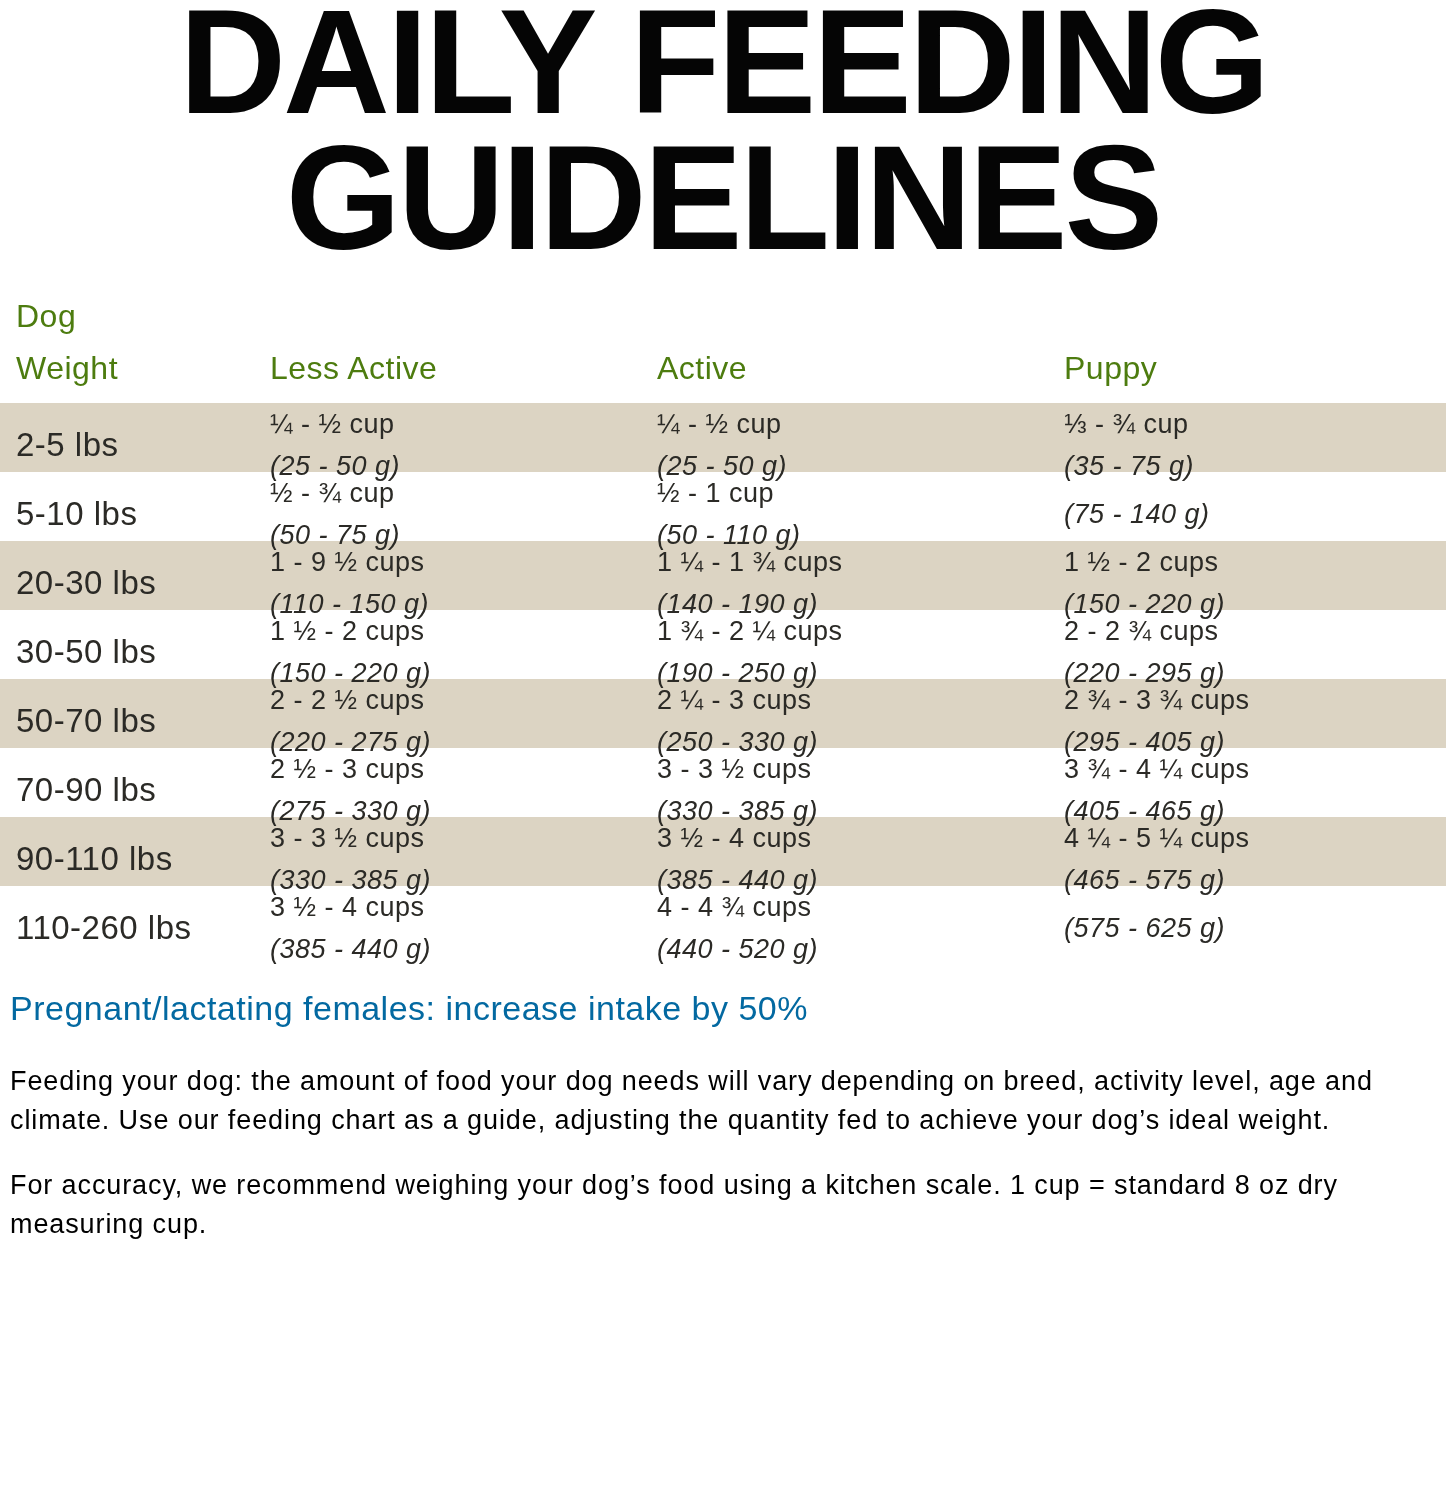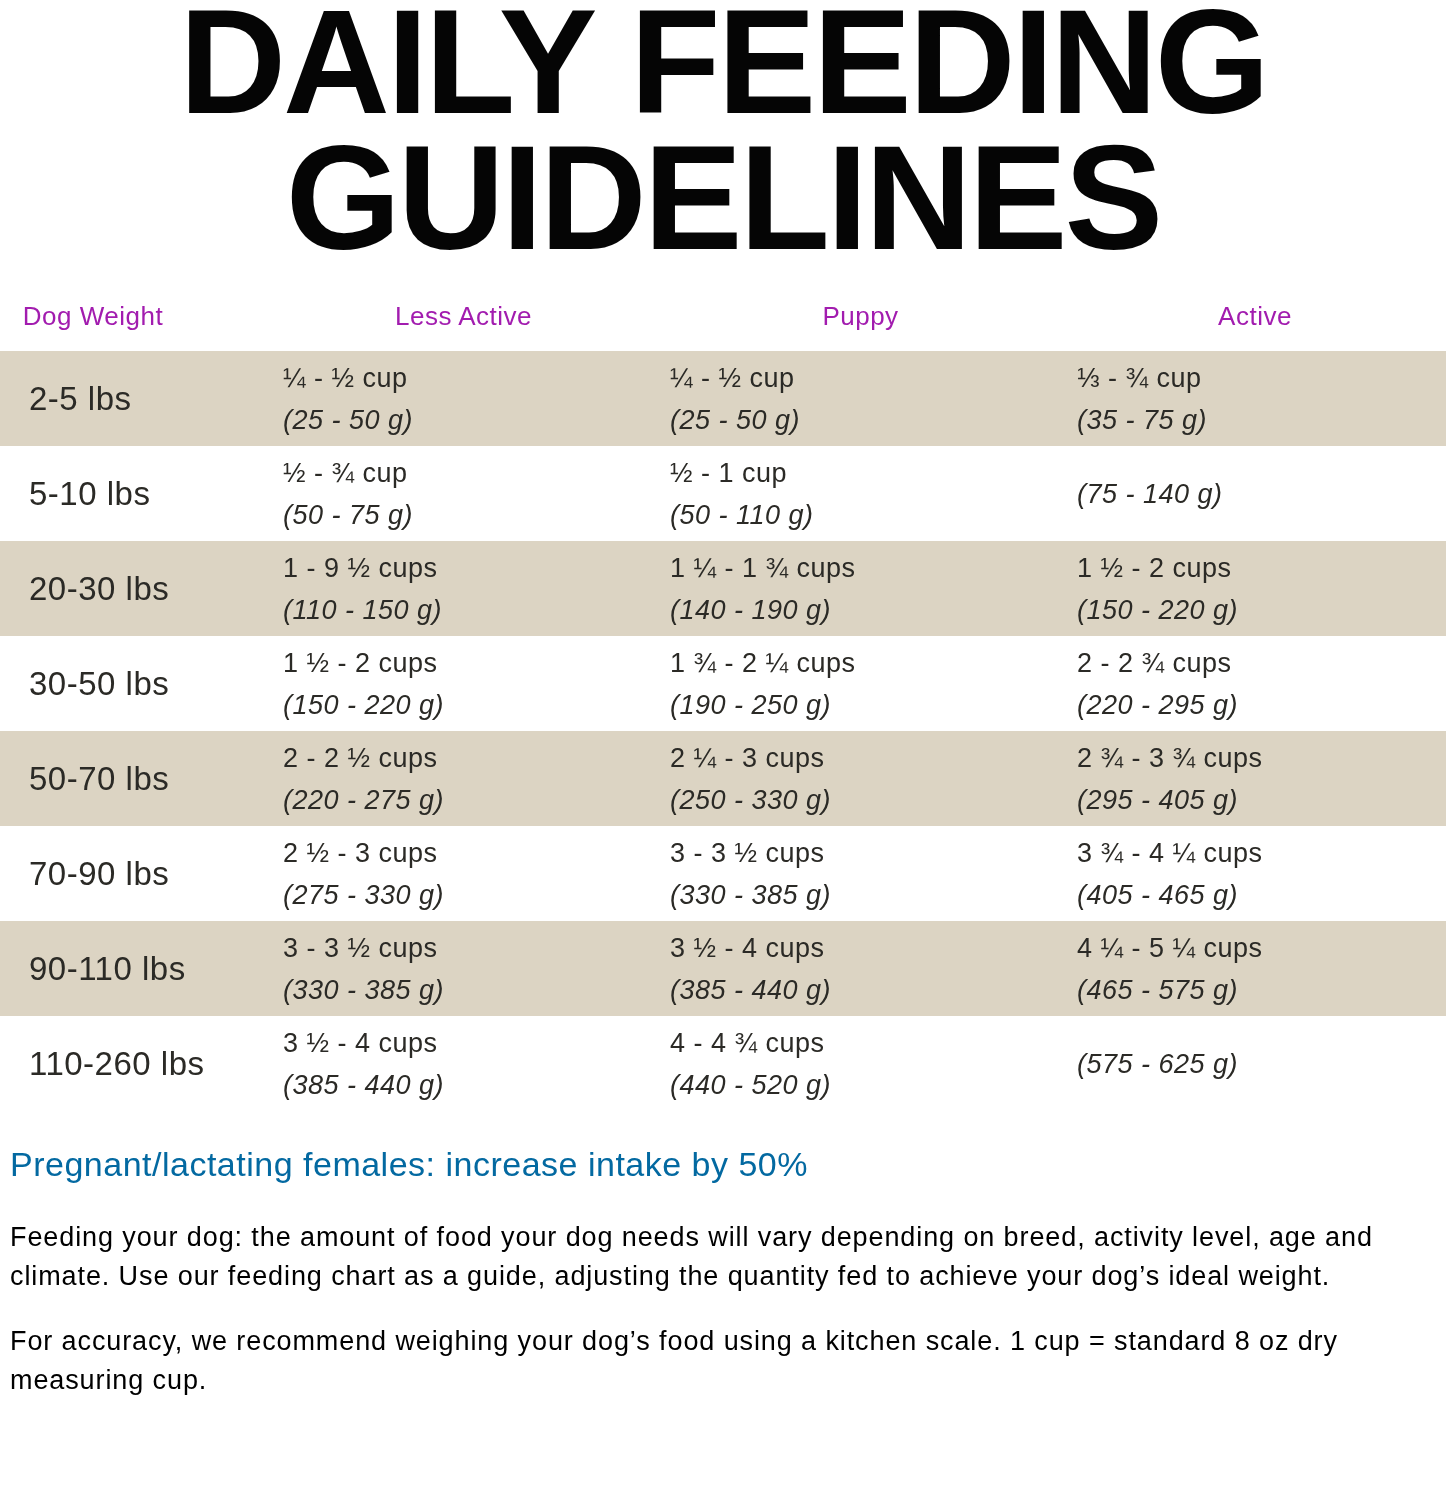--- a/index.html
+++ b/index.html
@@ -24,31 +24,30 @@
     color: #050505;
   }
 
   
   .grid {
     display: grid;
     grid-template-columns: 270px 387px 407px auto;
   }
   .thead { margin-top: 24px; align-items: end; }
   .th {
-    font-size: 26px;
+    font-size: 32px;
     line-height: 52px;
-    color: #a21caf;
+    color: #4d7c0f;
     letter-spacing: 0.5px;
-    text-align: center;
   }
   .th-weight { padding-left: 16px; max-width: 170px; }
 
   
   .tbody { margin-top: 9px; }
-  .row { height: 95px; padding-left: 13px; }
+  .row { height: 69px; }
   .row:nth-child(odd) { background: #dcd4c3; }
   .cell {
     display: flex; flex-direction: column; justify-content: center;
     font-size: 27px; line-height: 42px; letter-spacing: 0.5px;
     color: #2b2a26;
   }
   .cell.weight { padding-left: 16px; font-size: 33px; }
   .grams { font-style: italic; }
 
   
@@ -74,22 +73,22 @@
 <div class="page">
 
   <h1 class="title">
     <div>DAILY FEEDING</div>
     <div>GUIDELINES</div>
   </h1>
 
   <div class="grid thead">
     <div class="th th-weight">Dog Weight</div>
     <div class="th">Less Active</div>
+    <div class="th">Active</div>
     <div class="th">Puppy</div>
-    <div class="th">Active</div>
   </div>
 
   <div class="tbody">
 
     <div class="grid row">
       <div class="cell weight">2-5 lbs</div>
       <div class="cell">
         <div class="cups">¼ - ½ cup</div>
         <div class="grams">(25 - 50 g)</div>
       </div>

